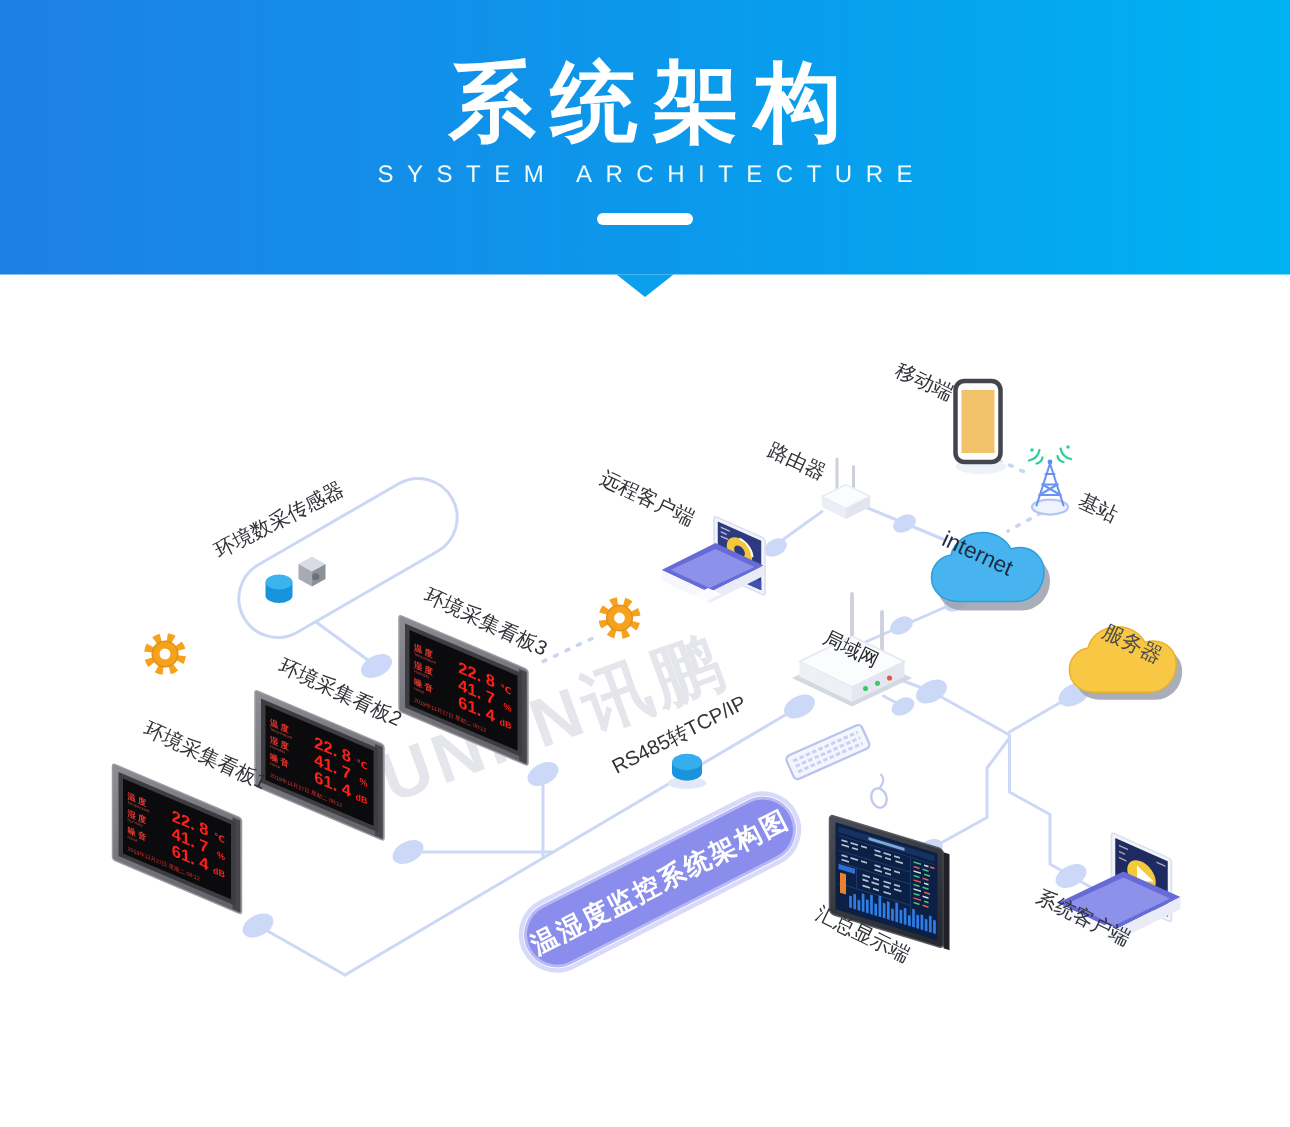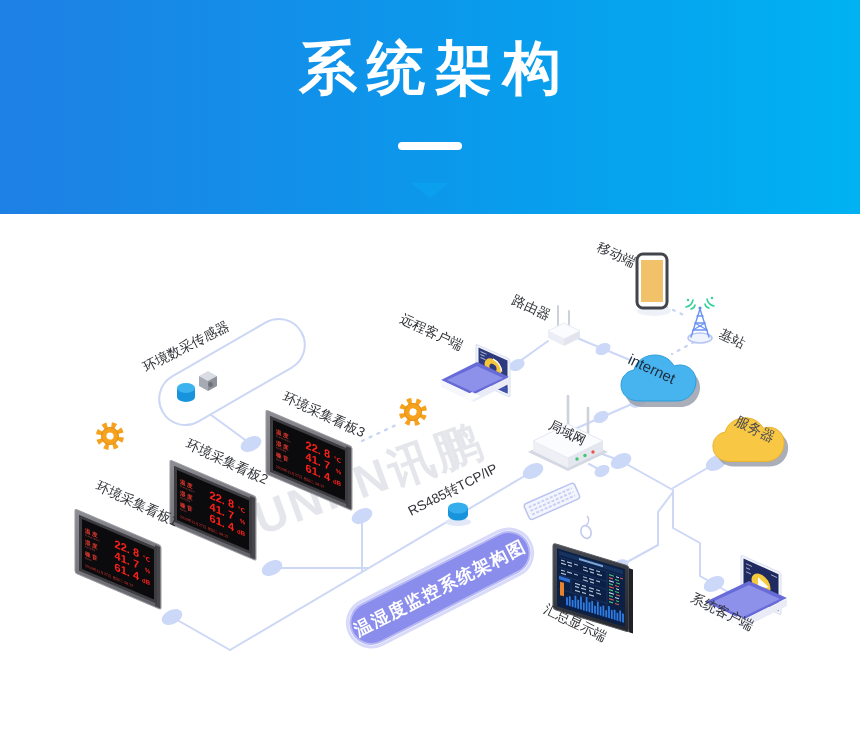--- a/index.html
+++ b/index.html
@@ -1,36 +1,37 @@
 <!DOCTYPE html>
 <html><head>
 <meta charset="utf-8">
 <style>
   html,body{margin:0;padding:0;background:#ffffff;}
   body{width:860px;height:751px;position:relative;overflow:hidden;
        font-family:"Liberation Sans","DejaVu Sans",sans-serif;}
-  .hero{position:absolute;left:0;top:0;width:860px;height:214px;
+  .hero{position:absolute;left:0;top:0;width:860px;height:183px;
         background:linear-gradient(90deg,#1e80e4 0%,#0a9aec 55%,#00b2f2 100%);}
   .hero-title{position:absolute;left:0;top:30px;width:100%;text-align:center;
         color:#ffffff;font-size:58px;font-weight:800;letter-spacing:10px;text-indent:10px;}
   .hero-sub{position:absolute;left:0;top:108px;width:100%;text-align:center;
         color:#f2fbff;font-size:16px;font-weight:400;letter-spacing:9px;text-indent:9px;}
   .hero-dash{position:absolute;left:398px;top:142px;width:64px;height:8px;border-radius:4px;background:#ffffff;}
   .hero-arrow{position:absolute;left:411px;top:183px;width:0;height:0;
         border-left:19px solid transparent;border-right:19px solid transparent;
         border-top:15px solid #0aa0ee;}
   svg{position:absolute;left:0;top:0;}
   svg text{font-family:"Liberation Sans","DejaVu Sans",sans-serif;}
   .node-label{font-size:13.5px;fill:#303237;font-weight:500;}
 </style>
 </head>
 <body>
 
 <div class="hero">
   <div class="hero-title">系统架构</div>
+  <div class="hero-sub">SYSTEM ARCHITECTURE</div>
   <div class="hero-dash"></div>
 </div>
 <div class="hero-arrow"></div>
 
 <svg width="860" height="751" viewBox="0 0 860 751">
   <defs>
     <linearGradient id="gradFrame" x1="0" y1="0" x2="1" y2="1">
       <stop offset="0" stop-color="#8d8d94"></stop>
         <stop offset="1" stop-color="#5f5f66"></stop>
     </linearGradient>

